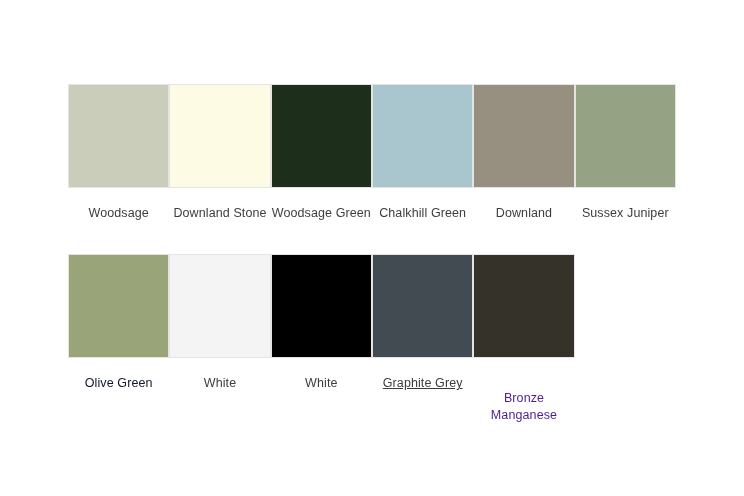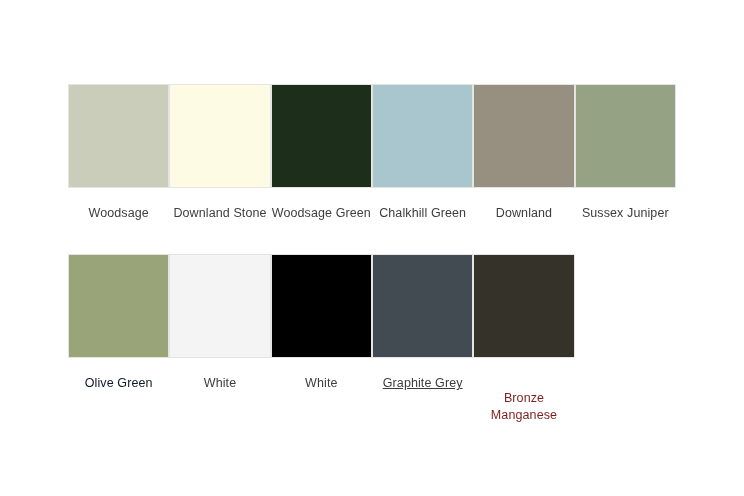--- a/index.html
+++ b/index.html
@@ -110,18 +110,18 @@
     </div>
 
 
     <div class="swatch-cell">
       <div class="swatch-chip" style="background-color: rgb(66, 74, 82); border-color: rgb(228, 228, 226);"></div>
       <div class="swatch-label" style="color: rgb(61, 61, 61); text-decoration: underline;">Graphite Grey</div>
     </div>
 
     <div class="swatch-cell">
       <div class="swatch-chip" style="background-color: rgb(53, 50, 42); border-color: rgb(228, 228, 226);"></div>
-      <div class="swatch-label" style="color: #7f1d1d; margin-top: 32px;">Bronze Manganese</div>
+      <div class="swatch-label" style="color: #4c1d95; margin-top: 32px;">Bronze Manganese</div>
     </div>
 
   </div>
 
 </div>
 
 </body></html>

